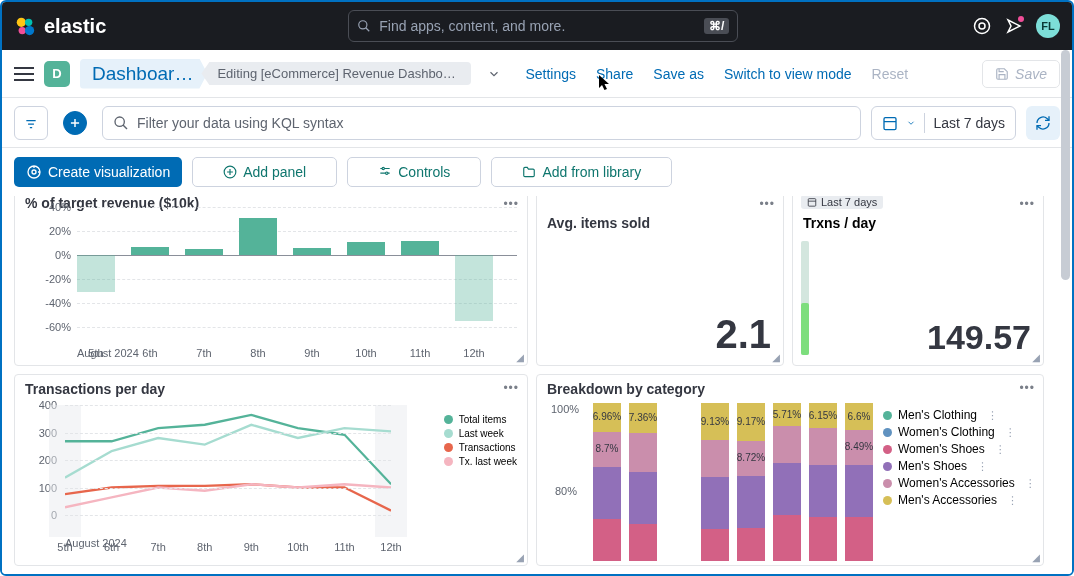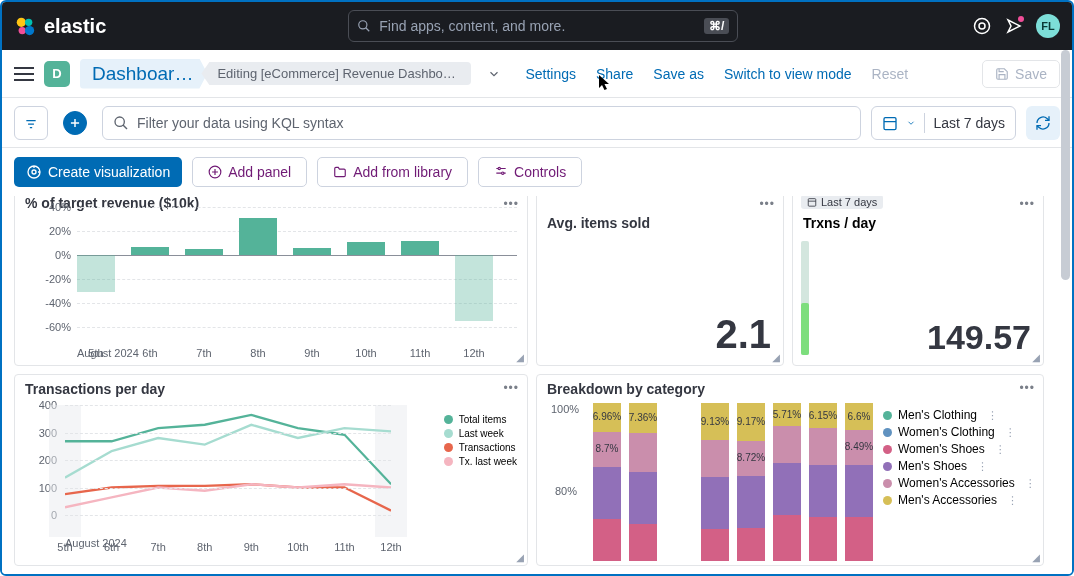--- a/index.html
+++ b/index.html
@@ -23,38 +23,38 @@
 .hamburger { width: 20px; height: 14px; display: flex; flex-direction: column; justify-content: space-between; cursor: pointer; }
 .hamburger span { height: 2px; background: #343741; }
 .space-badge { width: 26px; height: 26px; border-radius: 5px; background: #54b399; color: #fff; display: flex; align-items: center; justify-content: center; font-weight: 600; font-size: 13px; }
 .breadcrumb-group { display: flex; align-items: center; }
 .bc-pill { background: #e6f1fa; color: #006bb4; padding: 4px 14px 4px 12px; font-size: 19px; border-radius: 4px 0 0 4px; position: relative; clip-path: polygon(0 0, calc(100% - 8px) 0, 100% 50%, calc(100% - 8px) 100%, 0 100%); }
 .bc-pill2 { background: #e9ecf0; color: #5e646f; padding: 4px 14px 4px 16px; font-size: 13px; border-radius: 0 4px 4px 0; margin-left: -6px; clip-path: polygon(8px 0, 100% 0, 100% 100%, 8px 100%, 0 50%); max-width: 270px; white-space: nowrap; overflow: hidden; text-overflow: ellipsis; }
 .bc-chevron { color: #5e646f; margin-left: 6px; }
 .toolbar-link { color: #006bb4; font-size: 14px; cursor: pointer; }
 .toolbar-link.disabled { color: #abb4c4; }
 .toolbar .links { display: flex; gap: 20px; margin-left: 14px; align-items: center; }
-.save-btn { display: flex; align-items: center; gap: 6px; color: #abb4c4; border: 1px solid #e3e5e8; border-radius: 5px; padding: 5px 12px; margin-left: auto; }
+.save-btn { display: flex; align-items: center; gap: 6px; color: #abb4c4; border: 1px solid #e3e5e8; border-radius: 5px; padding: 5px 12px; margin-left: auto; font-style: italic; }
 
 
 .filter-bar { height: 50px; display: flex; align-items: center; padding: 8px 12px; gap: 10px; border-bottom: 1px solid #e3e5e8; position: relative; }
 .filter-icn-btn { width: 34px; height: 34px; border: 1px solid #cdd3df; border-radius: 6px; display: flex; align-items: center; justify-content: center; color: #006bb4; }
 .filter-icn-btn.add { background: #006bb4; border-color: #006bb4; color: #fff; border-radius: 50%; width: 24px; height: 24px; }
 .filter-add-wrap { width: 34px; display: flex; justify-content: center; }
 .query-box { flex: 1; height: 34px; border: 1px solid #cdd3df; border-radius: 6px; display: flex; align-items: center; padding: 0 10px; gap: 8px; color: #5e646f; }
 .date-box { height: 34px; border: 1px solid #cdd3df; border-radius: 6px; display: flex; align-items: center; padding: 0 10px; gap: 8px; }
 .date-box .cal { color: #006bb4; }
 .date-box .sep { width: 1px; height: 20px; background: #cdd3df; }
 .date-text { color: #343741; font-weight: 500; }
 .refresh-btn { width: 34px; height: 34px; background: #e6f1fa; border: none; border-radius: 6px; display: flex; align-items: center; justify-content: center; color: #006bb4; }
 
 
 .action-bar { height: 48px; display: flex; align-items: center; padding: 6px 12px; gap: 10px; }
 .primary-btn { background: #006bb4; color: #fff; border: none; border-radius: 5px; padding: 7px 12px; display: flex; align-items: center; gap: 6px; font-size: 14px; font-weight: 500; }
-.outline-btn { background: #fff; border: 1px solid #cdd3df; color: #701a75; border-radius: 5px; padding: 6px 15px; display: flex; align-items: center; gap: 6px; font-size: 14px; }
+.outline-btn { background: #fff; border: 1px solid #cdd3df; color: #0f766e; border-radius: 5px; padding: 6px 30px; display: flex; align-items: center; gap: 6px; font-size: 14px; }
 
 
 .dash { position: relative; height: 378px; overflow: hidden; background: #fff; }
 .panel { position: absolute; border: 1px solid #e3e5e8; border-radius: 4px; background: #fff; }
 .panel-title { font-weight: 600; font-size: 14px; color: #343741; padding: 6px 10px; }
 .panel-dots { position: absolute; top: 6px; right: 8px; color: #7a7f89; font-size: 12px; letter-spacing: 1px; }
 .panel-resize { position: absolute; bottom: 2px; right: 3px; color: #98a2b3; font-size: 10px; }
 
 
 #p-target { left: 12px; top: -6px; width: 514px; height: 176px; }
@@ -232,32 +232,32 @@
   <button class="outline-btn">
     <svg width="14" height="14" viewBox="0 0 24 24" fill="none" stroke="currentColor" stroke-width="2">
         <circle cx="12" cy="12" r="10"></circle>
         <line x1="12" y1="7" x2="12" y2="17"></line>
         <line x1="7" y1="12" x2="17" y2="12"></line>
       </svg>
     <span>Add panel</span>
   </button>
   <button class="outline-btn">
     <svg width="14" height="14" viewBox="0 0 24 24" fill="none" stroke="currentColor" stroke-width="2">
-        <path d="M3 6a2 2 0 0 1 2-2h4l2 3h8a2 2 0 0 1 2 2v9a2 2 0 0 1-2 2H5a2 2 0 0 1-2-2z"></path>
-      </svg>
-    <span>Add from library</span>
-  </button>
-  <button class="outline-btn">
-    <svg width="14" height="14" viewBox="0 0 24 24" fill="none" stroke="currentColor" stroke-width="2">
         <line x1="4" y1="6" x2="20" y2="6"></line>
         <circle cx="9" cy="6" r="2" fill="#fff"></circle>
         <line x1="4" y1="14" x2="20" y2="14"></line>
         <circle cx="15" cy="14" r="2" fill="#fff"></circle>
       </svg>
     <span>Controls</span>
+  </button>
+  <button class="outline-btn">
+    <svg width="14" height="14" viewBox="0 0 24 24" fill="none" stroke="currentColor" stroke-width="2">
+        <path d="M3 6a2 2 0 0 1 2-2h4l2 3h8a2 2 0 0 1 2 2v9a2 2 0 0 1-2 2H5a2 2 0 0 1-2-2z"></path>
+      </svg>
+    <span>Add from library</span>
   </button>
 </div>
 
 <div class="dash">
 
   <div class="panel" id="p-target">
     <div class="panel-title" style="margin-top:-2px;">% of target revenue ($10k)</div>
     <span class="panel-dots">•••</span>
     <div class="chart-area">
       <div class="y-axis" id="target-y">

